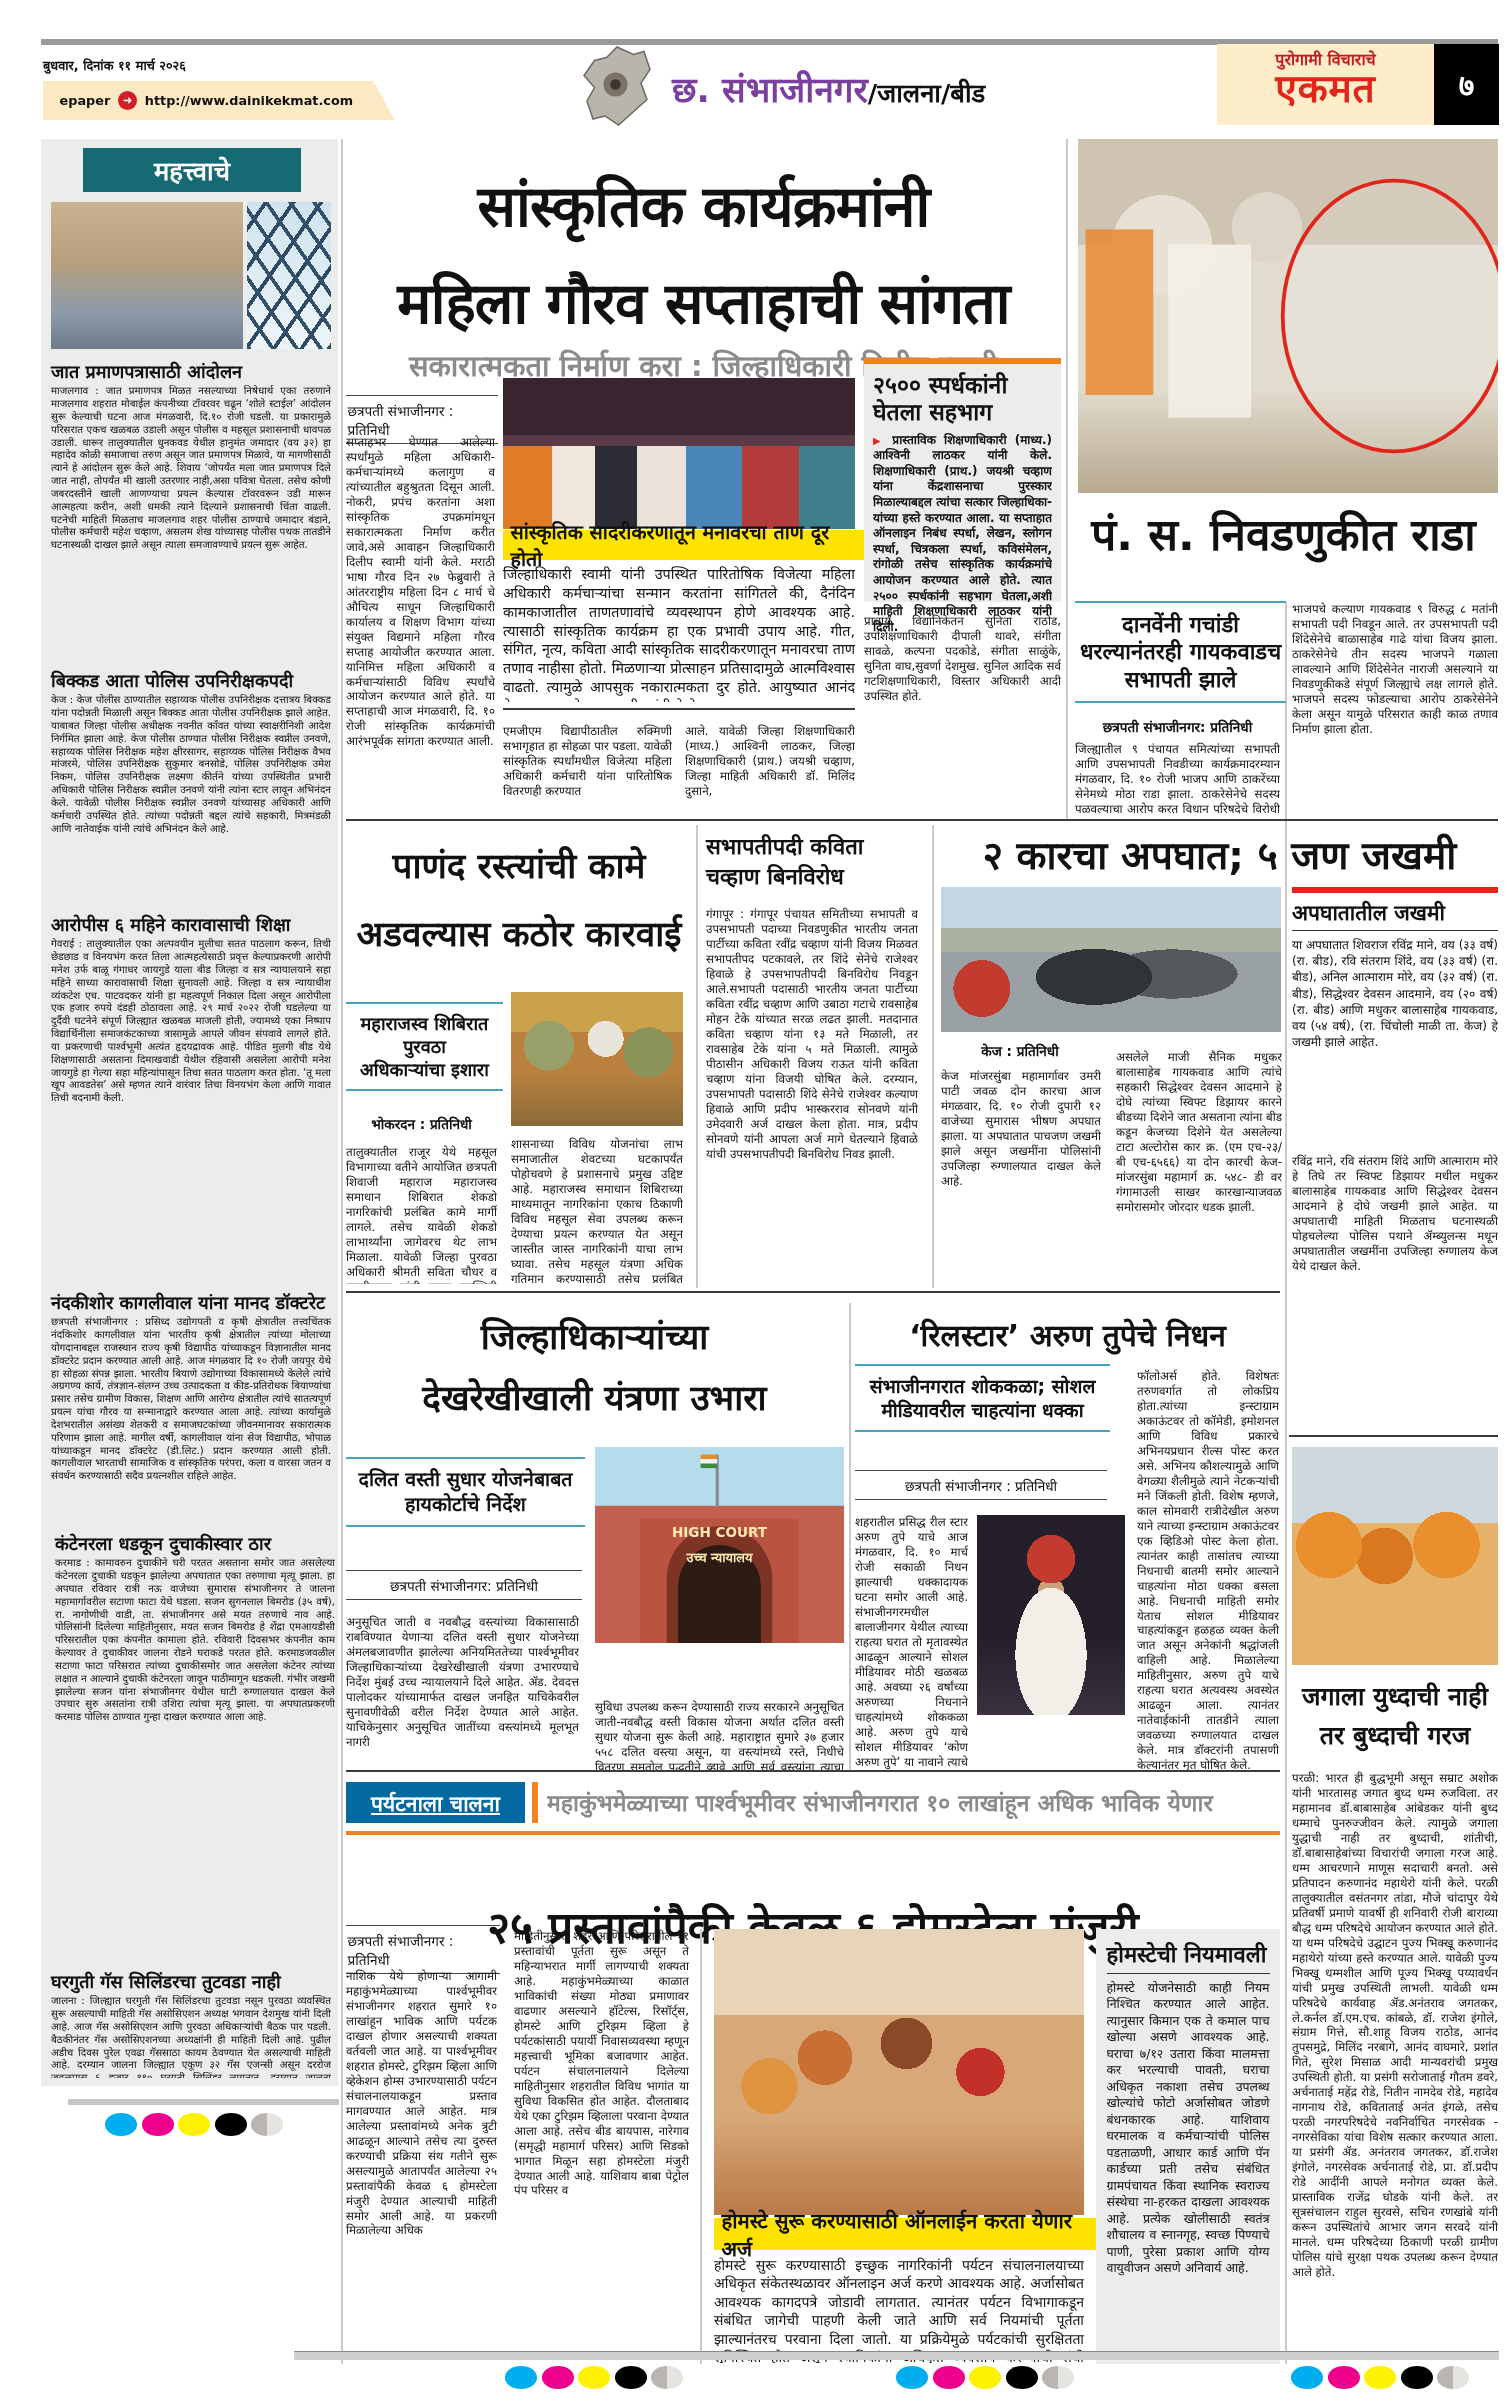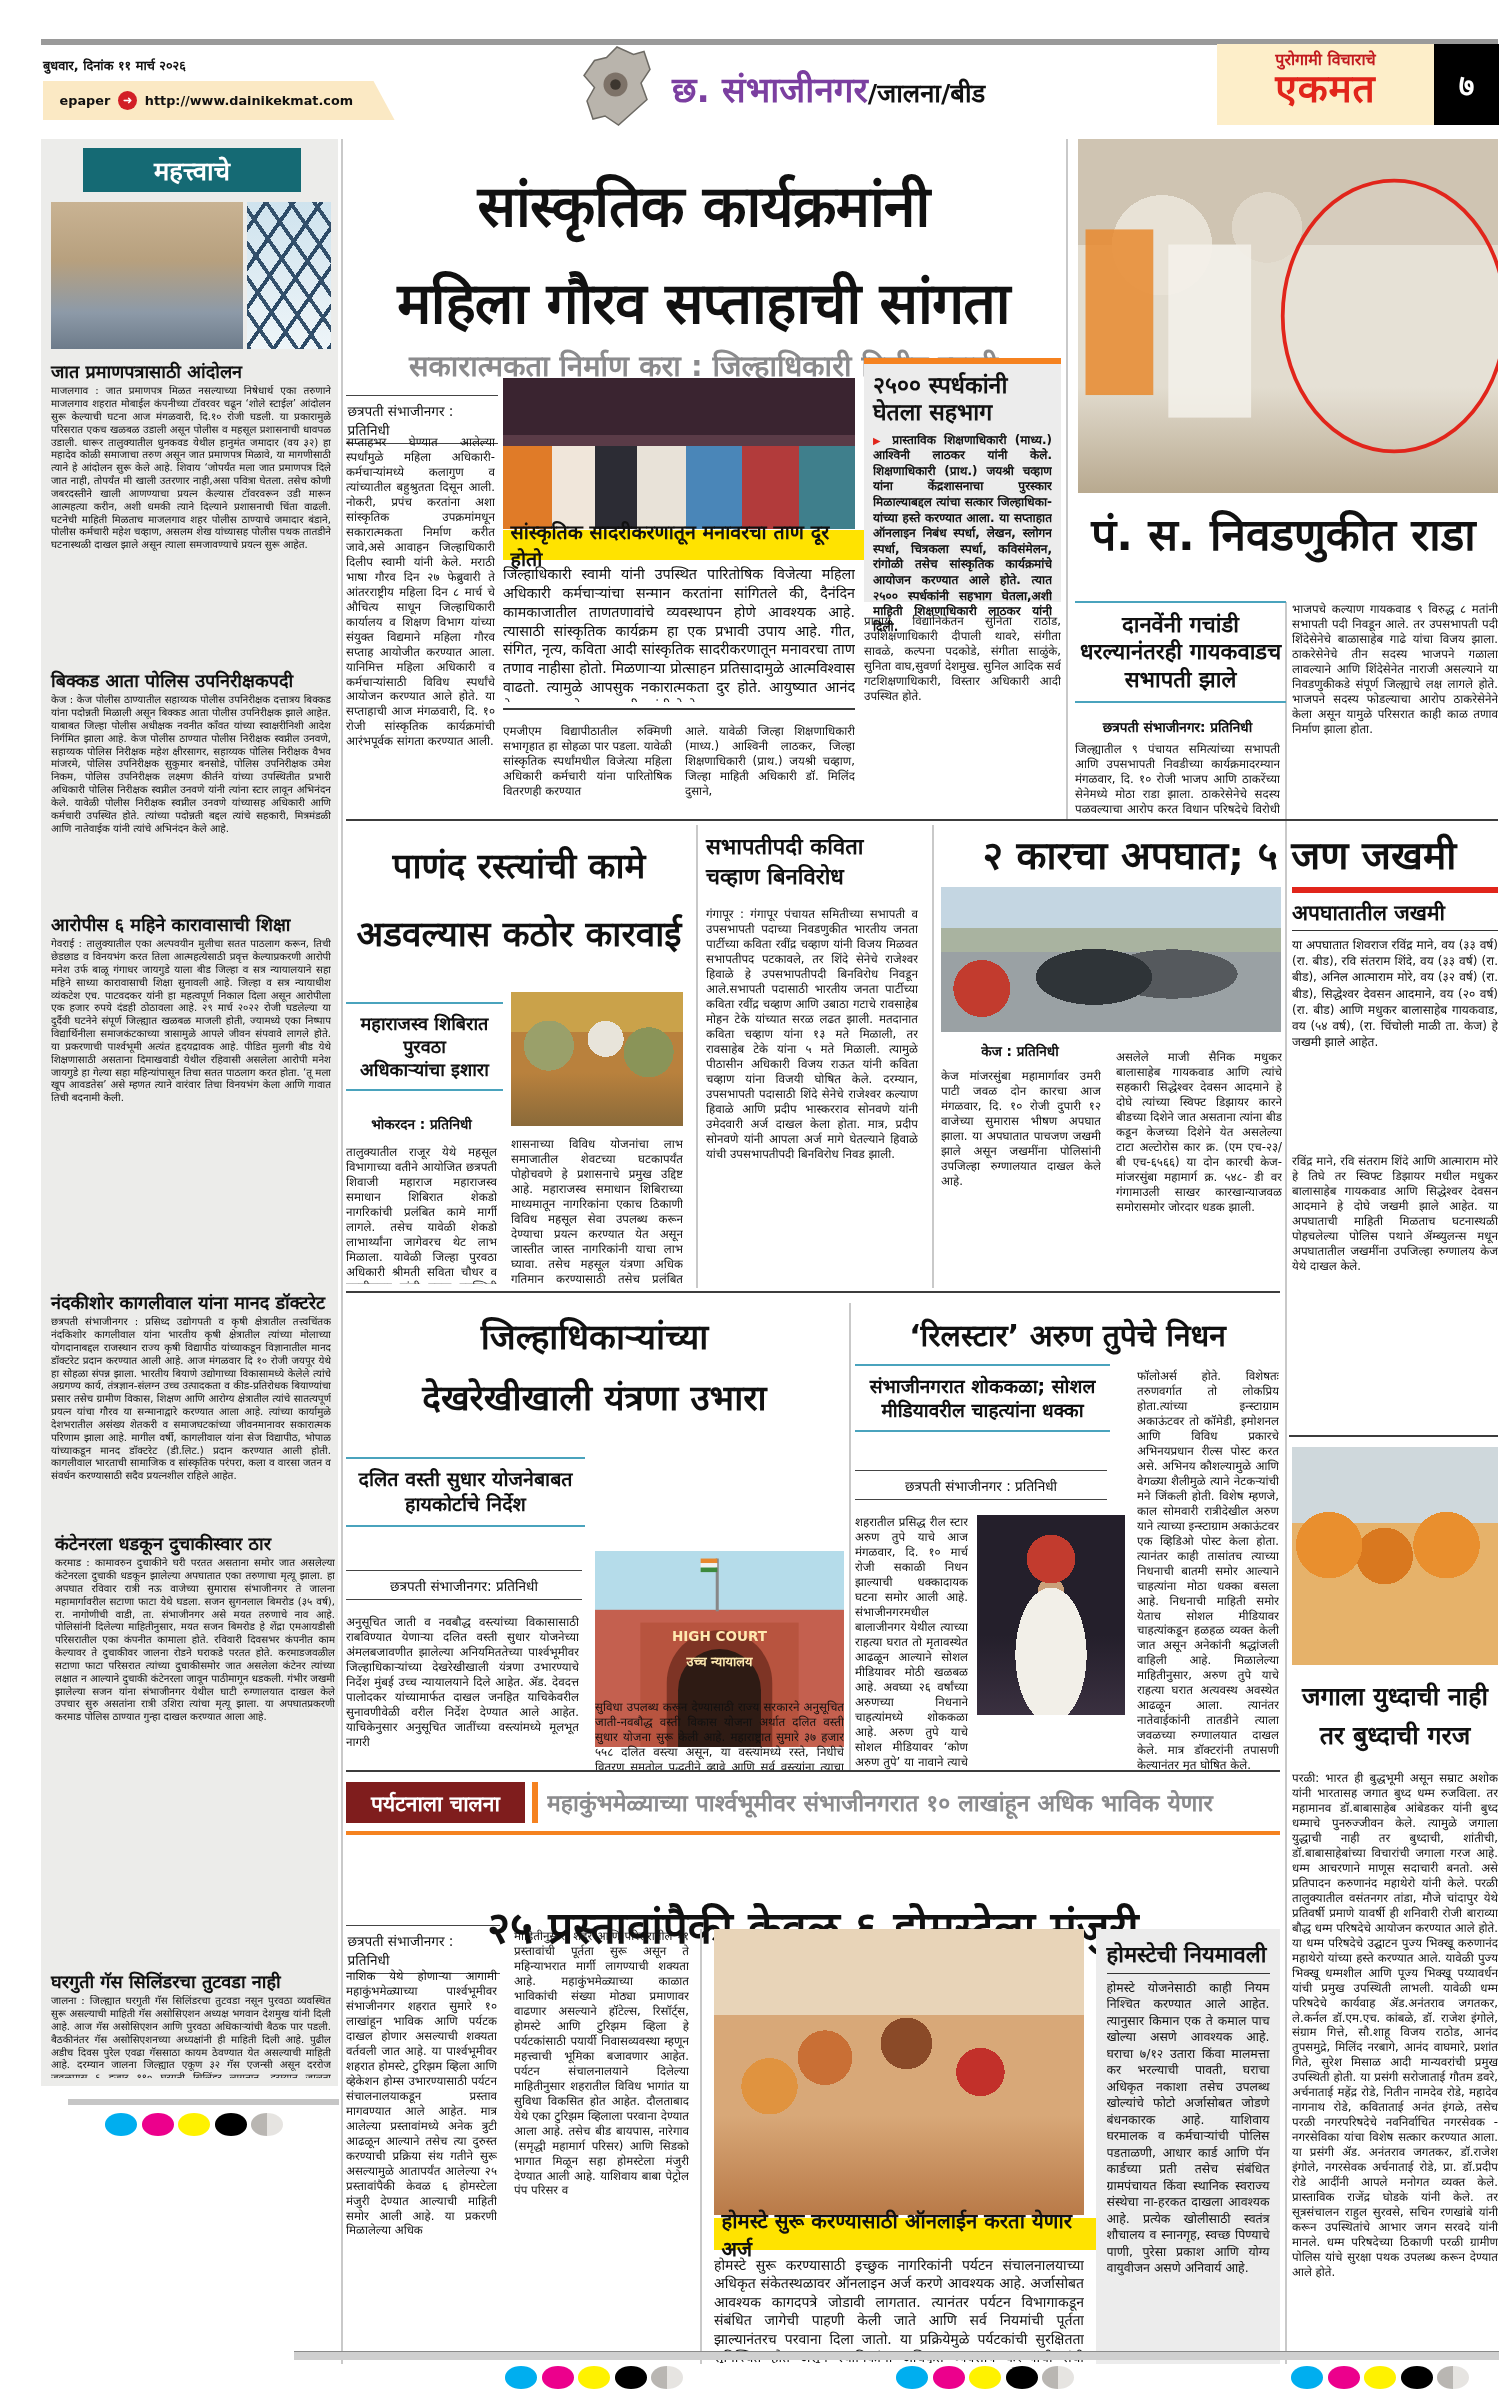--- a/index.html
+++ b/index.html
@@ -40,21 +40,21 @@
   .photo{background:#d8d4cc;position:absolute;}
   .ycap{background:#ffe300;font-weight:bold;display:flex;align-items:center;padding:0 7.5px;}
   .graybox{background:#ececec;}
   .vline{background:#c9c9c9;width:1.5px;}
   .hline{background:#3c3c3c;height:1.5px;}
   .orange-rule{background:#f58220;}
   .redbar{background:#e1251b;}
   .dot{display:inline-block;width:32px;height:22.6px;border-radius:50%;margin-right:4.5px;}
   .d-c{background:#00aeef;} .d-m{background:#ec008c;} .d-y{background:#fff200;}
   .d-k{background:#000;} .d-g{background:linear-gradient(90deg,#b9b6b2 50%,#e6e4e1 50%);}
-  .band-label{background:#7f1d1d;color:#fff;font-weight:bold;display:flex;align-items:center;justify-content:center;}
+  .band-label{background:#0369a1;color:#fff;font-weight:bold;display:flex;align-items:center;justify-content:center;text-decoration:underline;}
 </style>
 </head>
 <body>
 
 <div class="abs toprule" style="left:41px;top:39px;width:1457px;height:6px;"></div>
 <div class="abs b" style="left:43px;top:56px;font-size:12.8px;">बुधवार, दिनांक ११ मार्च २०२६</div>
 <div class="abs epaper-bar" style="left:43px;top:81px;width:335px;height:39px;">
   <span style="font-size:12.8px;font-weight:bold;">epaper</span>
   <span class="ep-icon">➜</span>
   <span style="font-size:12.8px;font-weight:bold;">http://www.dainikekmat.com</span>
@@ -205,21 +205,21 @@
 <div class="abs ctr b" style="left:346px;top:1307px;width:497px;font-size:35px;line-height:1.75;">
   <div>जिल्हाधिकाऱ्यांच्या</div>
   <div>देखरेखीखाली यंत्रणा उभारा</div>
 </div>
 <div class="abs teal-block ctr" style="left:346px;top:1457px;width:233px;">
   <div class="b" style="font-size:19.6px;line-height:1.3;">दलित वस्ती सुधार योजनेबाबत</div>
   <div class="b" style="font-size:19.6px;line-height:1.3;">हायकोर्टाचे निर्देश</div>
 </div>
 <div class="abs ctr byline" style="left:346px;top:1570px;width:233px;">छत्रपती संभाजीनगर: प्रतिनिधी</div>
 <div class="abs body-txt j ov" style="left:346px;top:1615px;width:233px;height:154px;">अनुसूचित जाती व नवबौद्ध वस्त्यांच्या विकासासाठी राबविण्यात येणाऱ्या दलित वस्ती सुधार योजनेच्या अंमलबजावणीत झालेल्या अनियमिततेच्या पार्श्वभूमीवर जिल्हाधिकाऱ्यांच्या देखरेखीखाली यंत्रणा उभारण्याचे निर्देश मुंबई उच्च न्यायालयाने दिले आहेत. ॲड. देवदत्त पालोदकर यांच्यामार्फत दाखल जनहित याचिकेवरील सुनावणीवेळी वरील निर्देश देण्यात आले आहेत. याचिकेनुसार अनुसूचित जातींच्या वस्त्यांमध्ये मूलभूत नागरी</div>
-<div class="abs photo" style="left:595px;top:1551px;width:249px;height:196px;background:linear-gradient(180deg,#b5dcea 0 30%,#c96f5f 30% 100%);">
+<div class="abs photo" style="left:595px;top:1447px;width:249px;height:196px;background:linear-gradient(180deg,#b5dcea 0 30%,#c96f5f 30% 100%);">
   <svg width="249" height="196" viewBox="0 0 330 260">
     <rect x="0" y="78" width="330" height="182" fill="#c4604f"></rect>
     <rect x="60" y="95" width="210" height="165" fill="#b8543f"></rect>
     <path d="M95 260 L95 175 A70 70 0 0 1 235 175 L235 260 Z" fill="#7e3425"></path>
     <path d="M110 260 L110 185 A55 55 0 0 1 220 185 L220 260 Z" fill="#2e1b14"></path>
     <rect x="160" y="10" width="4" height="70" fill="#888"></rect>
     <rect x="140" y="10" width="22" height="6" fill="#e8882f"></rect>
       <rect x="140" y="16" width="22" height="6" fill="#f2f2f2"></rect>
       <rect x="140" y="22" width="22" height="6" fill="#3d8a3d"></rect>
     <text x="165" y="120" text-anchor="middle" fill="#ffe9b0" font-size="18" font-weight="bold" font-family="DejaVu Sans, sans-serif">HIGH COURT</text>

